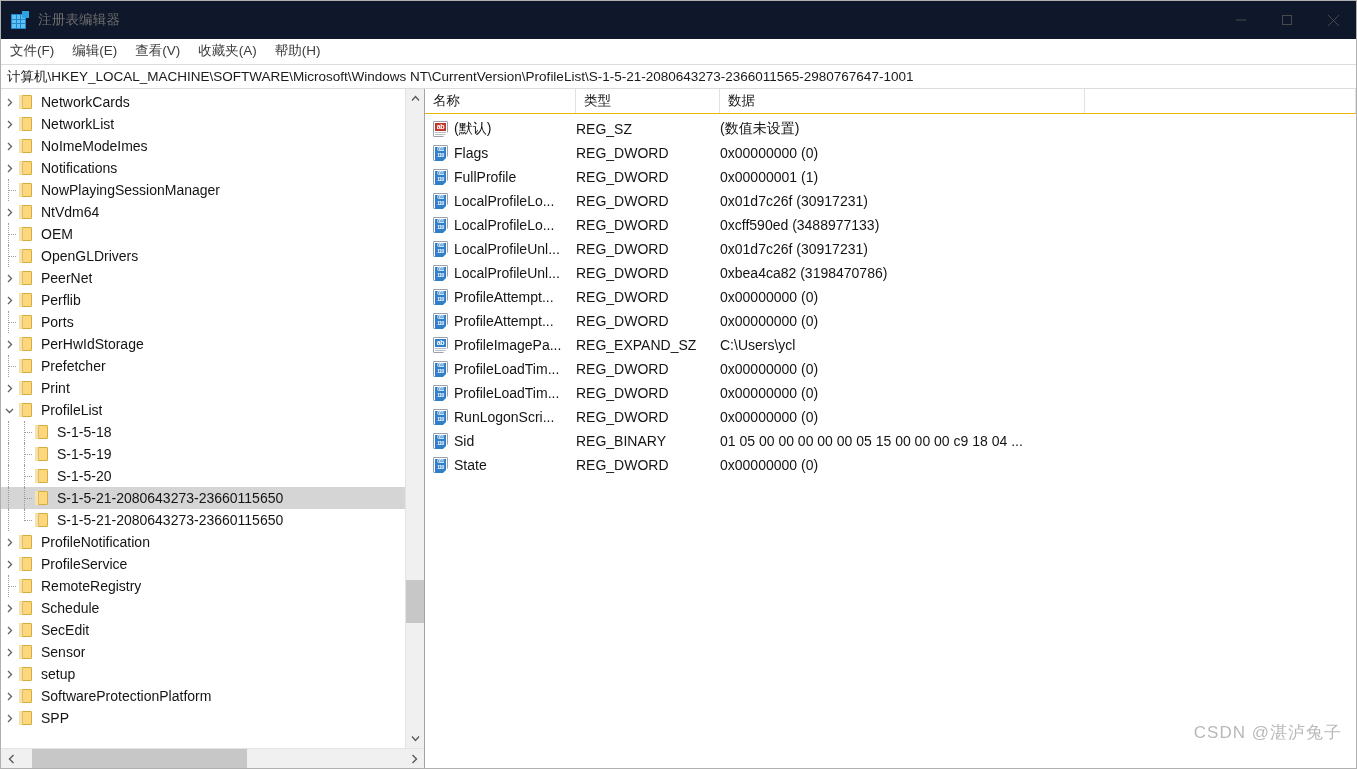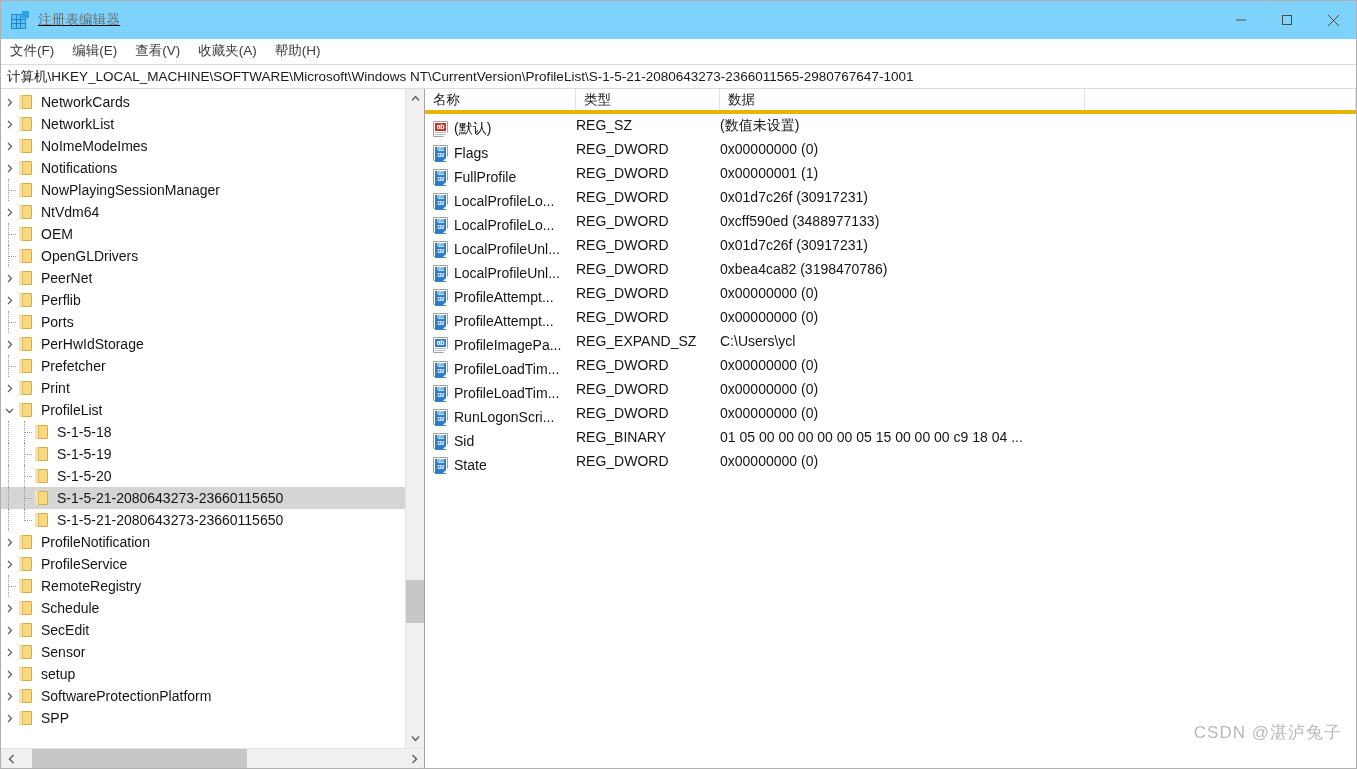--- a/index.html
+++ b/index.html
@@ -15,25 +15,24 @@
     background: #ffffff;
     border: 1px solid #b0b0b0;
     display: flex;
     flex-direction: column;
   }
 
   
   .titlebar {
     height: 38px;
     min-height: 38px;
-    background: #7dd3fc;
+    background: #0f172a;
     display: flex;
     align-items: center;
     position: relative;
-    text-decoration: underline;
   }
   .app-icon {
     width: 18px; height: 18px;
     margin-left: 10px; margin-right: 9px;
     position: relative;
     flex: none;
   }
   .app-icon .grid {
     position: absolute; left: 0; top: 3px;
     width: 15px; height: 15px;
@@ -243,41 +242,42 @@
     flex: 1;
     display: flex;
     flex-direction: column;
     background: #ffffff;
     overflow: hidden;
     position: relative;
   }
   .colhead {
     height: 25px; min-height: 25px;
     display: flex;
-    border-bottom: 4px solid #eab308;
+    border-bottom: 1px solid #eab308;
     background: #ffffff;
     font-size: 13.5px;
     color: #1a1a1a;
   }
   .colhead .ch {
     display: flex;
     align-items: center;
     padding-left: 8px;
     border-right: 1px solid #e2e2e2;
     white-space: nowrap;
   }
   .ch-name { width: 151px; min-width:151px; }
   .ch-type { width: 144px; min-width:144px; }
   .ch-data { width: 365px; min-width:365px; }
   .ch-rest { flex: 1; border-right: none; }
 
   .vrows { flex: 1; overflow: hidden; padding-top: 3px; }
   .vrow {
     height: 24px;
     display: flex;
+    align-items: center;
     font-size: 14px;
     color: #141414;
     white-space: nowrap;
   }
   .vname {
     width: 151px; min-width: 151px;
     display: flex; align-items: center;
     padding-left: 8px;
     overflow: hidden;
   }

